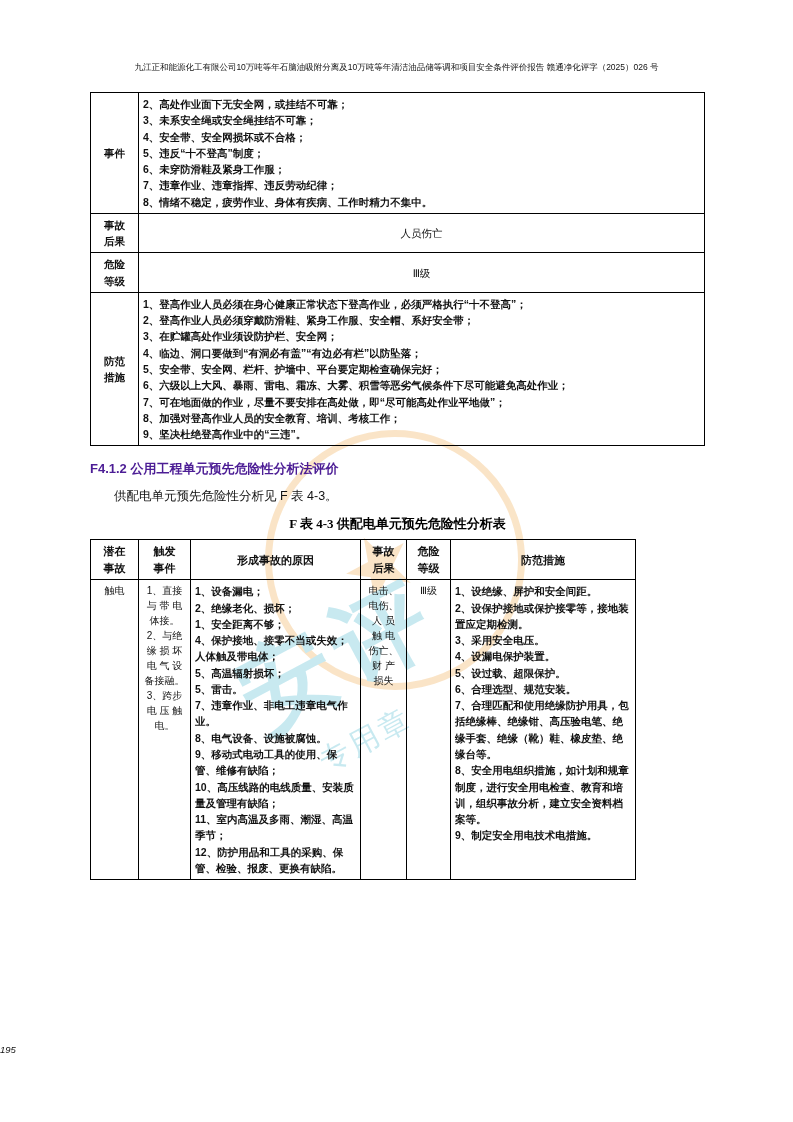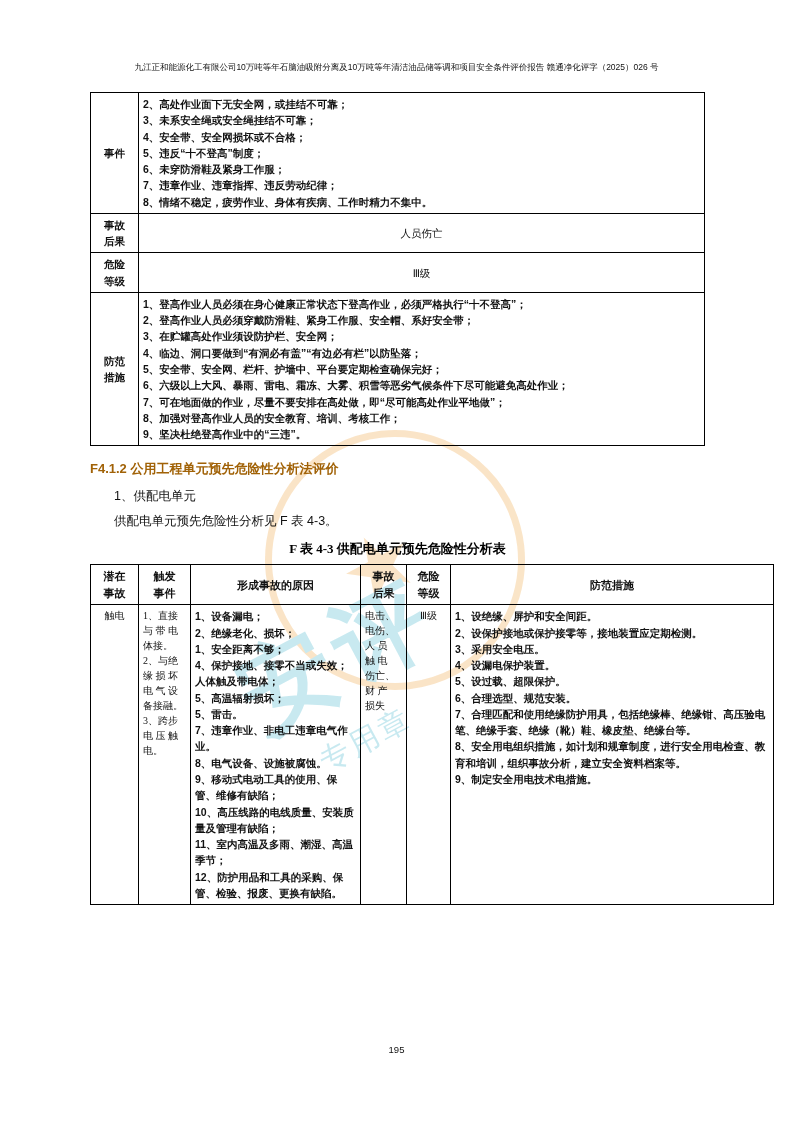--- a/index.html
+++ b/index.html
@@ -129,75 +129,74 @@
     font-weight: bold;
   }
   .center {
     text-align: center;
   }
 
   h4.sec {
     font-size: 13px;
     font-weight: bold;
     margin: 14px 0 10px 0;
-    color: #a16207;
+    color: #4c1d95;
   }
   p.para {
     font-size: 12.5px;
     margin: 8px 0 8px 0;
     color: #111;
     text-indent: 24px;
   }
   .tbl-title {
     text-align: center;
     font-weight: bold;
     font-size: 13px;
     margin: 10px 0 6px 0;
     font-family: Liberation Serif, serif;
   }
 
   table.doc2 {
-    width: 684px;
+    width: 546px;
     border-collapse: collapse;
     table-layout: fixed;
     border-radius: 10px;
   }
   table.doc2 td, table.doc2 th {
     border: 1px solid #000;
     padding: 3px 4px;
     font-size: 10px;
     color: #111;
     vertical-align: top;
     line-height: 1.5;
   }
   table.doc2 th {
     text-align: center;
     font-weight: bold;
     font-size: 11px;
     vertical-align: middle;
   }
   .col-narrow-text {
-    text-align: left;
+    text-align: center;
     vertical-align: middle;
     font-size: 10px;
     line-height: 1.5;
-    font-family: Liberation Serif, serif;
   }
   .mid-center {
     text-align: center;
     vertical-align: middle;
   }
   .footer-page {
     position: absolute;
     left: 0;
     top: 1044px;
     width: 793px;
-    text-align: center;
     font-size: 9.5px;
     color: #111;
+    font-style: italic;
   }
 </style>
 </head>
 <body>
 
 <div class="page">
 
   <div class="header-line">九江正和能源化工有限公司10万吨等年石脑油吸附分离及10万吨等年清洁油品储等调和项目安全条件评价报告  赣通净化评字（2025）026 号</div>
 
   <div class="watermark">
@@ -259,21 +258,20 @@
               <li>7、可在地面做的作业，尽量不要安排在高处做，即“尽可能高处作业平地做”；</li>
               <li>8、加强对登高作业人员的安全教育、培训、考核工作；</li>
               <li>9、坚决杜绝登高作业中的“三违”。</li>
             </ol>
           </td>
         </tr>
       </tbody>
     </table>
 
     <h4 class="sec">F4.1.2 公用工程单元预先危险性分析法评价</h4>
-    <p class="para">1、供配电单元</p>
     <p class="para">供配电单元预先危险性分析见 F 表 4-3。</p>
     <div class="tbl-title">F 表 4-3    供配电单元预先危险性分析表</div>
 
     <table class="doc2">
       <colgroup>
         <col style="width:48px">
         <col style="width:52px">
         <col style="width:170px">
         <col style="width:46px">
         <col style="width:44px">

